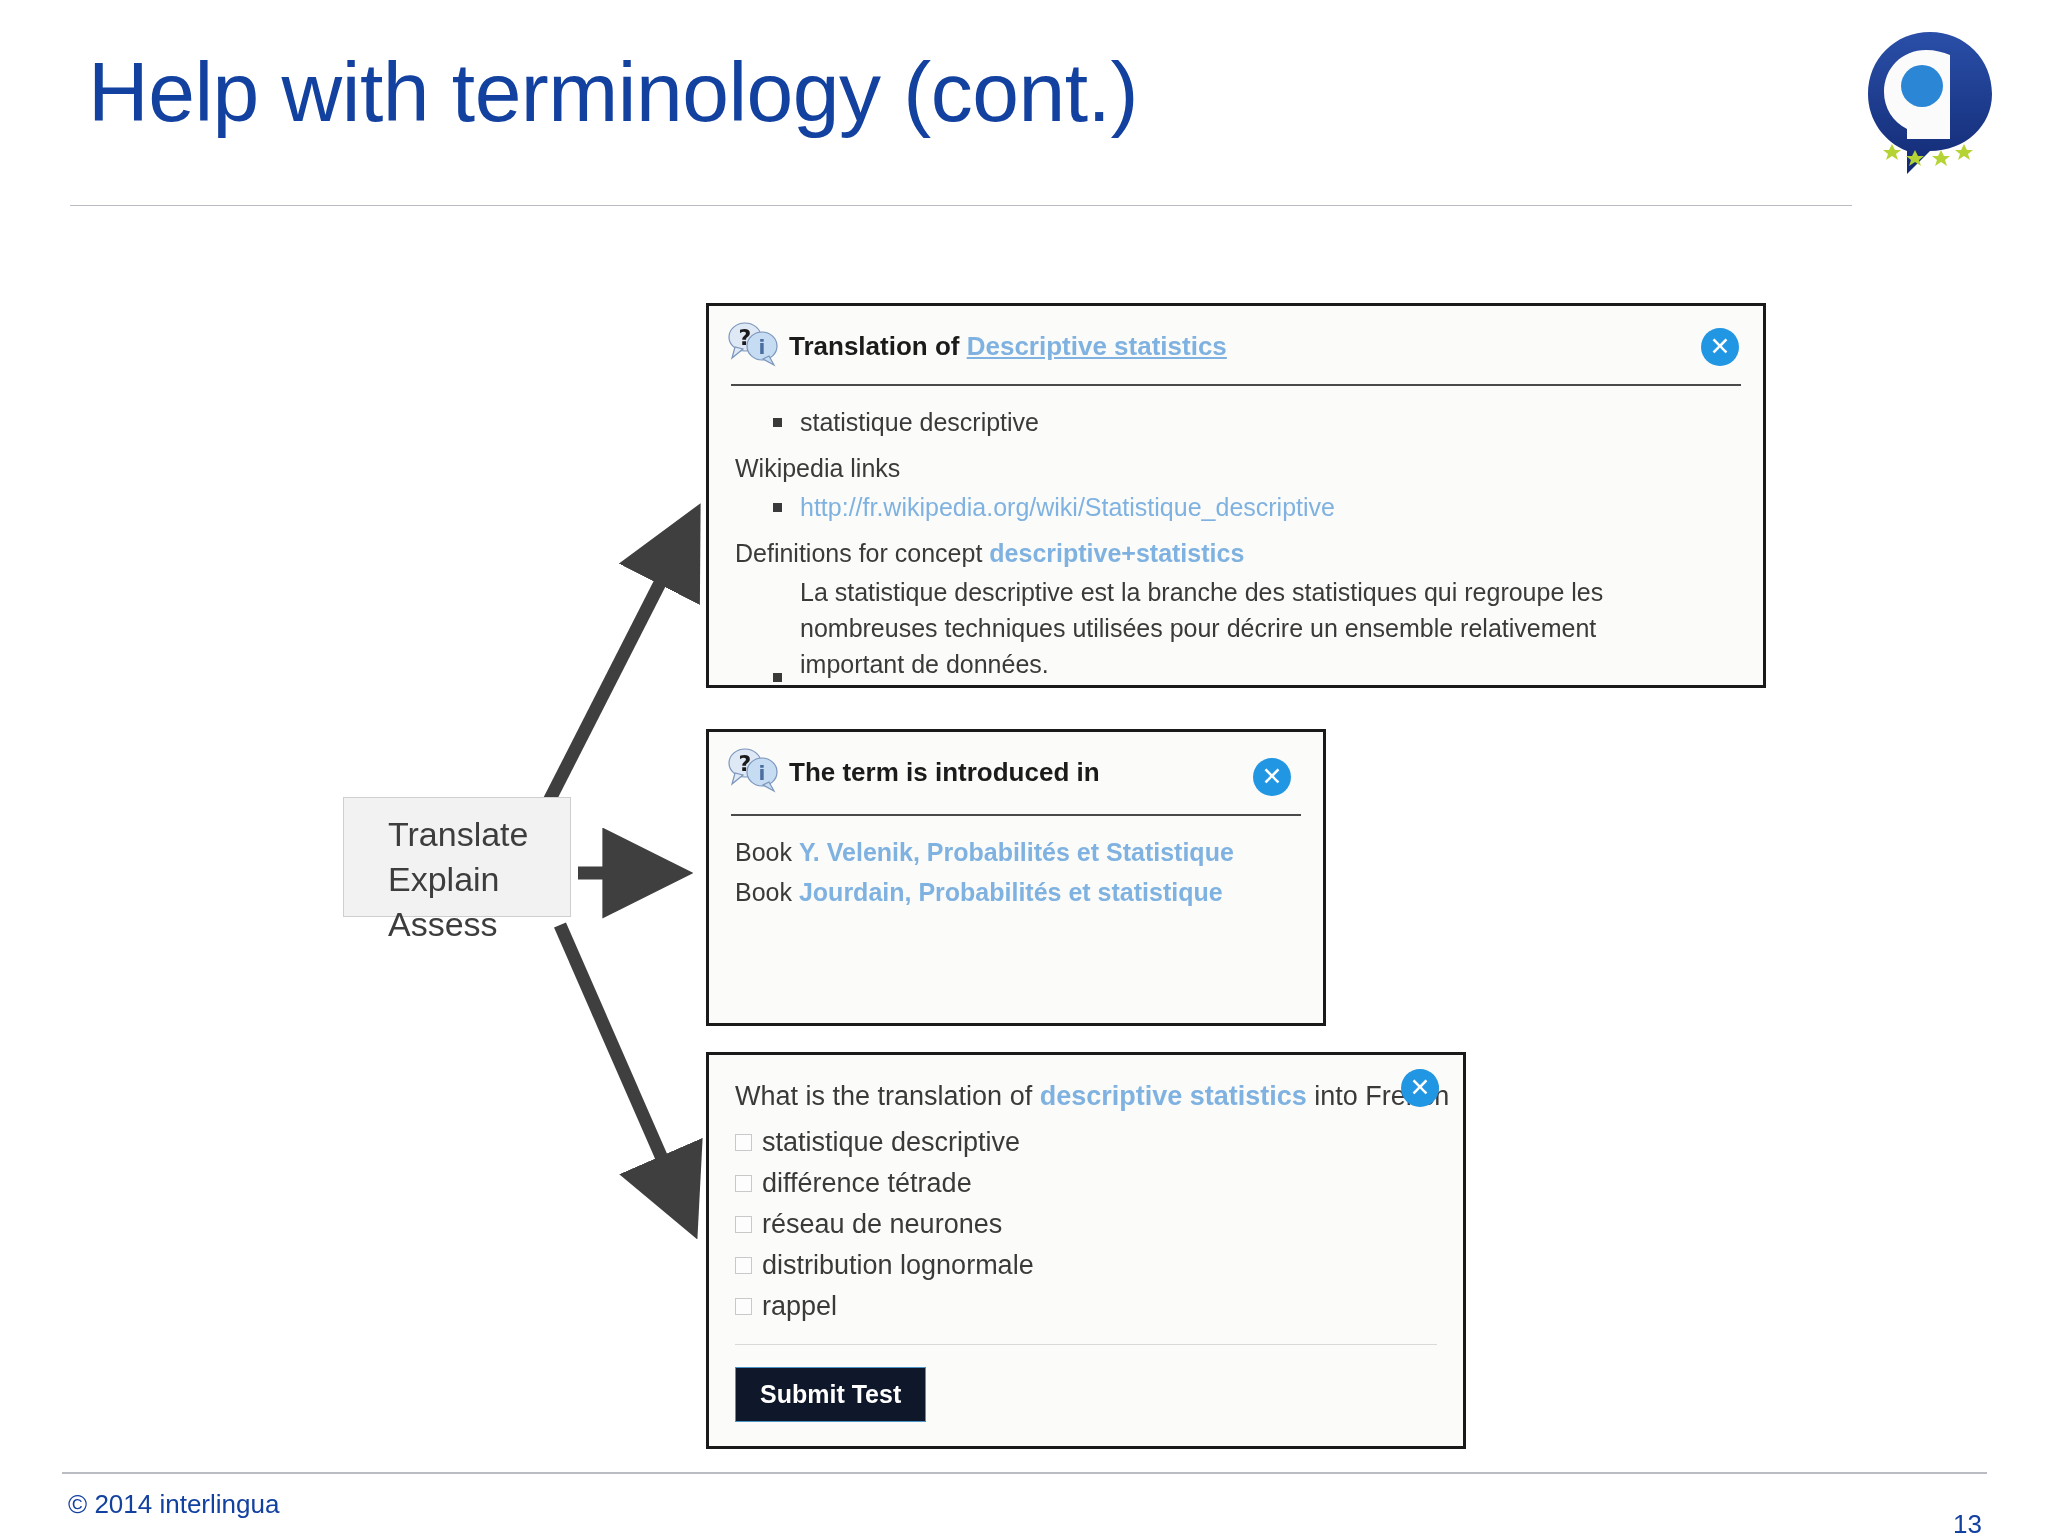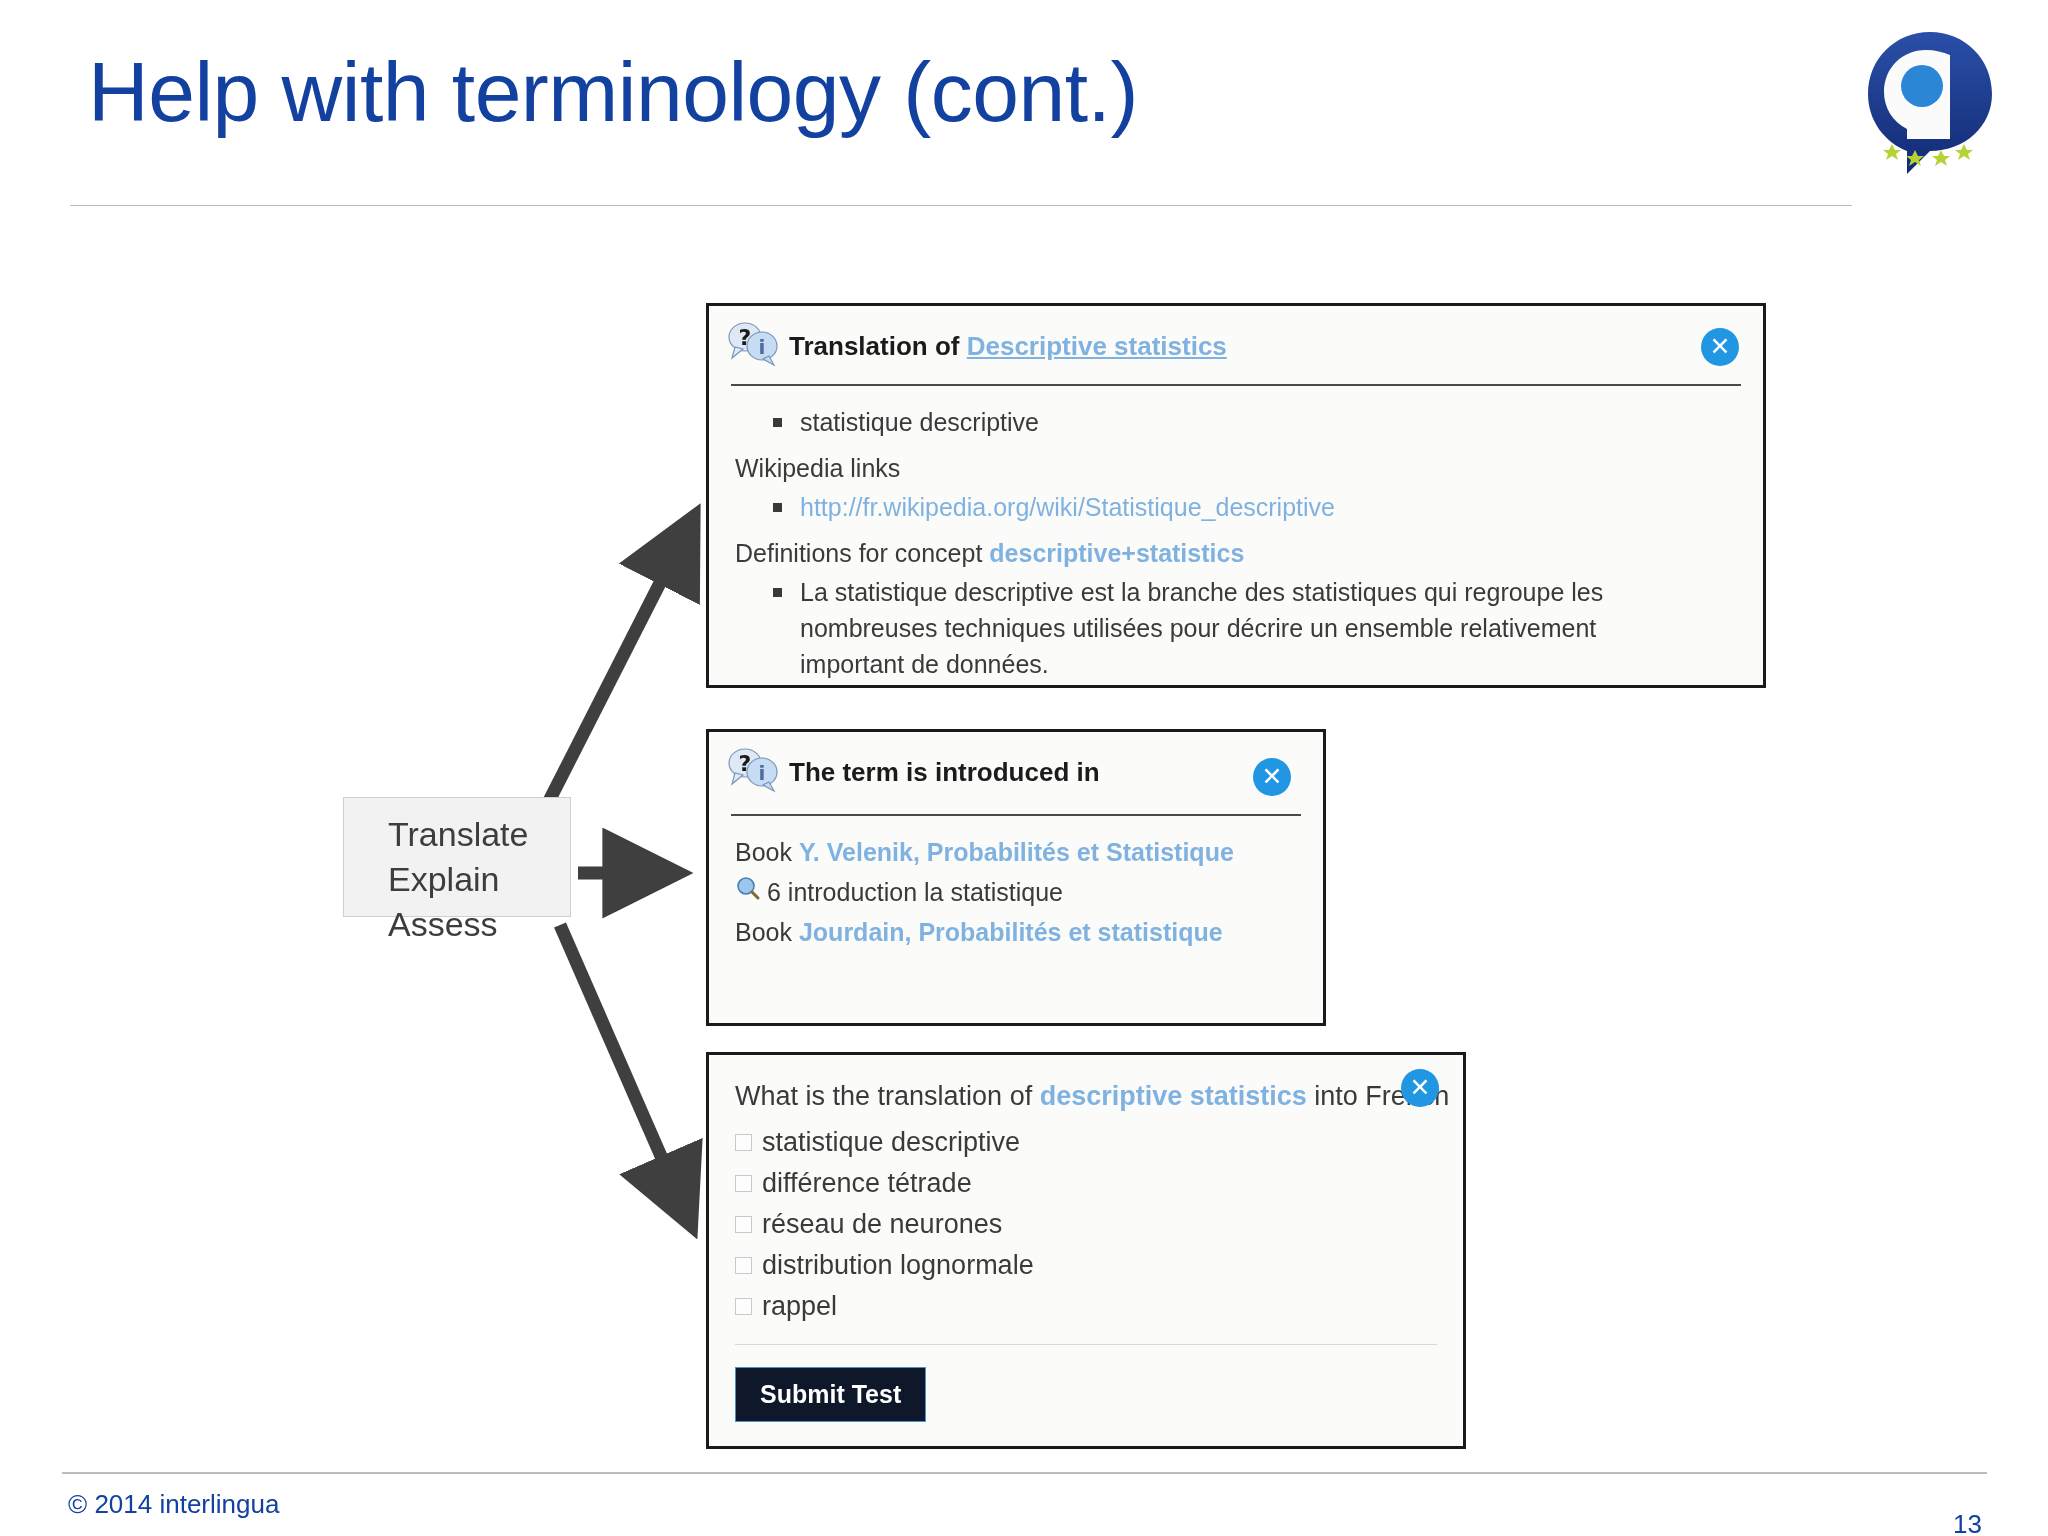--- a/index.html
+++ b/index.html
@@ -292,21 +292,21 @@
     <div class="bullet-row">
       <span class="dot"></span>
       <span>statistique descriptive</span>
     </div>
     <div class="sec-label">Wikipedia links</div>
     <div class="bullet-row">
       <span class="dot"></span>
       <span class="lnk-plain" style="color:#7fb2e0;">http://fr.wikipedia.org/wiki/Statistique_descriptive</span>
     </div>
     <div class="sec-label"><span>Definitions for concept </span><span class="lnk-blue">descriptive+statistics</span></div>
-    <div class="bullet-row" style="align-items:flex-start;">
+    <div class="bullet-row" style="align-items:flex-end;">
       <span class="dot"></span>
       <span style="max-width:880px; display:block;">La statistique descriptive est la branche des statistiques qui regroupe les nombreuses techniques utilisées pour décrire un ensemble relativement important de données.</span>
     </div>
   </div>
 </div>
 
 <div class="panel" id="panel-introduced">
   <div class="panel-head">
     <span class="q-icon">
       <svg width="54" height="48" viewBox="0 0 54 48" xmlns="http://www.w3.org/2000/svg">
@@ -317,29 +317,20 @@
         <path d="M42 36 L47 45 L36 39 Z" fill="#c6dcf2" stroke="#7b95bb" stroke-width="1.2"></path>
         <text x="35" y="34" font-size="20" font-weight="bold" text-anchor="middle" fill="#4b6da0" font-family="DejaVu Sans, sans-serif">i</text>
       </svg>
     </span>
     <span class="panel-title">The term is introduced in</span>
     <div class="close-btn" style="right:32px; top:26px;">✕</div>
   </div>
   <div class="head-rule" style="margin-top:8px;"></div>
   <div class="panel-body" style="padding-top:16px;">
     <div class="book-line"><span>Book </span><span class="bk-link">Y. Velenik, Probabilités et Statistique</span></div>
-    <div class="ref-line">
-      <span class="mag-icon">
-        <svg width="26" height="26" viewBox="0 0 26 26" xmlns="http://www.w3.org/2000/svg">
-          <circle cx="11" cy="11" r="8" fill="#9cc6ee" stroke="#4a7fb5" stroke-width="1.6"></circle>
-          <line x1="17" y1="17" x2="23" y2="23" stroke="#7a6a3a" stroke-width="3" stroke-linecap="round"></line>
-        </svg>
-      </span>
-      <span>6 introduction la statistique</span>
-    </div>
     <div class="book-line"><span>Book </span><span class="bk-link">Jourdain, Probabilités et statistique</span></div>
   </div>
 </div>
 
 <div class="panel" id="panel-test">
   <div class="panel-body" style="padding:22px 26px 18px 26px; position:relative;">
     <div class="close-btn" style="right:24px; top:14px;">✕</div>
     <div class="question-line"><span>What is the translation of </span><span class="q-term">descriptive statistics</span><span> into French</span></div>
 
     <div class="opt-row">

